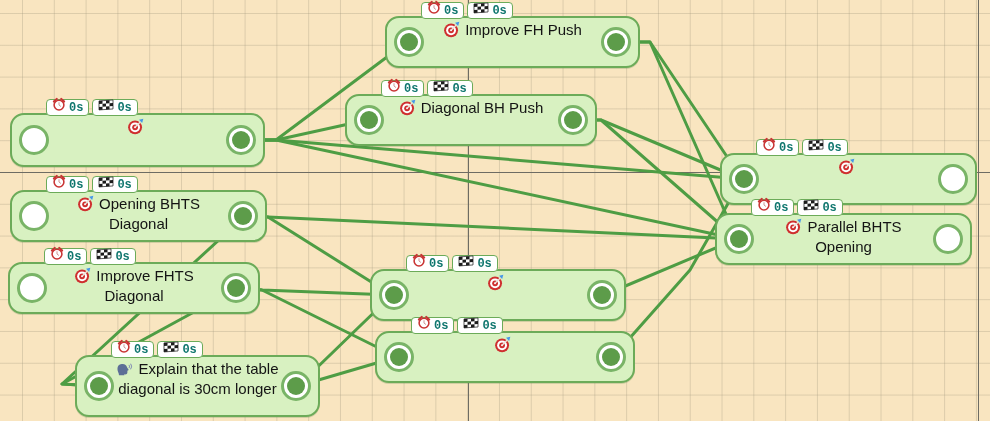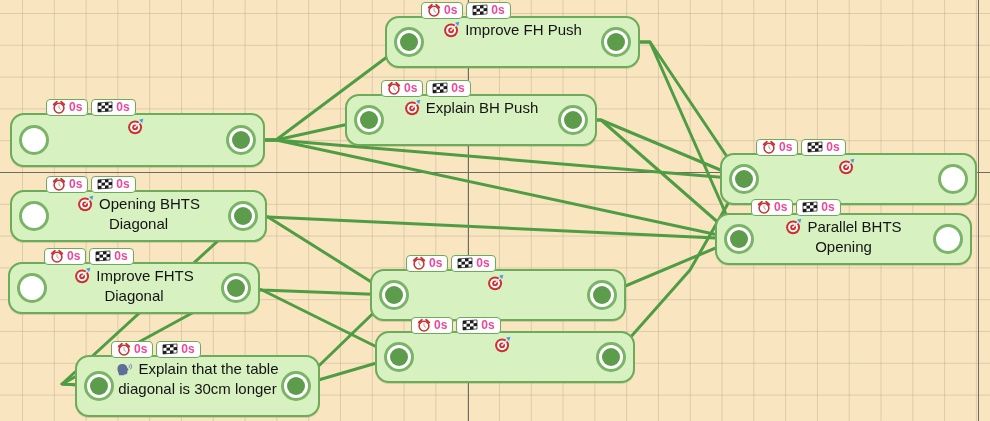--- a/index.html
+++ b/index.html
@@ -27,23 +27,23 @@
   .content{
     position:absolute;inset:0;padding:2px 38px;
     display:flex;flex-direction:column;justify-content:flex-start;
   }
   .txt{
     text-align:center;font-size:15px;font-weight:500;color:#141414;line-height:1.3;
   }
   .txt .icon svg{vertical-align:-3px;margin-right:5px;}
   .badges{position:absolute;top:-16px;left:34px;display:flex;gap:3px;z-index:3;}
   .badge{
-    display:flex;align-items:flex-start;gap:3px;height:17px;padding:0 5px;
+    display:flex;align-items:flex-end;gap:3px;height:17px;padding:0 5px;
     background:#fff;border:1.5px solid #6cab59;border-radius:4px;
-    font-size:12px;font-weight:700;color:#ec4899;box-sizing:border-box;
+    font-size:12px;font-weight:700;color:#0f766e;box-sizing:border-box;font-family:Liberation Mono, monospace;
   }
   .port{
     position:absolute;width:30px;height:30px;border-radius:50%;
     background:#fff;border:3px solid #79b467;box-sizing:border-box;
     top:calc(50% - 15px);display:flex;align-items:center;justify-content:center;
     z-index:4;
   }
   .port.left{left:7px;}
   .port.right{right:7px;}
   .port .inner{width:18px;height:18px;border-radius:50%;background:#5d9c4a;}
@@ -189,21 +189,21 @@
         <div class="inner"></div>
       </div>
       <div class="content">
         <div class="txt"><span class="icon"><svg width="17" height="17" viewBox="0 0 20 20">
               <circle cx="9.5" cy="11" r="8.2" fill="#cf2f2f"></circle>
               <circle cx="9.5" cy="11" r="5.8" fill="#ffffff"></circle>
               <circle cx="9.5" cy="11" r="3.4" fill="#cf2f2f"></circle>
               <circle cx="9.5" cy="11" r="1.2" fill="#ffffff"></circle>
               <line x1="9.5" y1="11" x2="15.6" y2="4.8" stroke="#e8e4da" stroke-width="1.6"></line>
               <path d="M14.2 2.2 L19.2 0.8 L17.8 5.8 Z" fill="#4596e8"></path>
-            </svg></span><span>Explain BH Push</span></div>
+            </svg></span><span>Diagonal BH Push</span></div>
       </div>
     </div>
     <div class="node" style="left: 10px; top: 190px; width: 257px; height: 52px;">
       <div class="badges">
         <div class="badge">
           <span><svg width="14" height="14" viewBox="0 0 20 20">
               <path d="M2.5 6.5 L7 2.5 M17.5 6.5 L13 2.5" stroke="#c93434" stroke-width="2.6" stroke-linecap="round"></path>
               <circle cx="10" cy="11.5" r="7" fill="#fff" stroke="#c93434" stroke-width="2.2"></circle>
               <path d="M10 7.5 V11.5 L12.8 13.6" stroke="#c98a8a" stroke-width="1.3" fill="none"></path>
             </svg></span>

